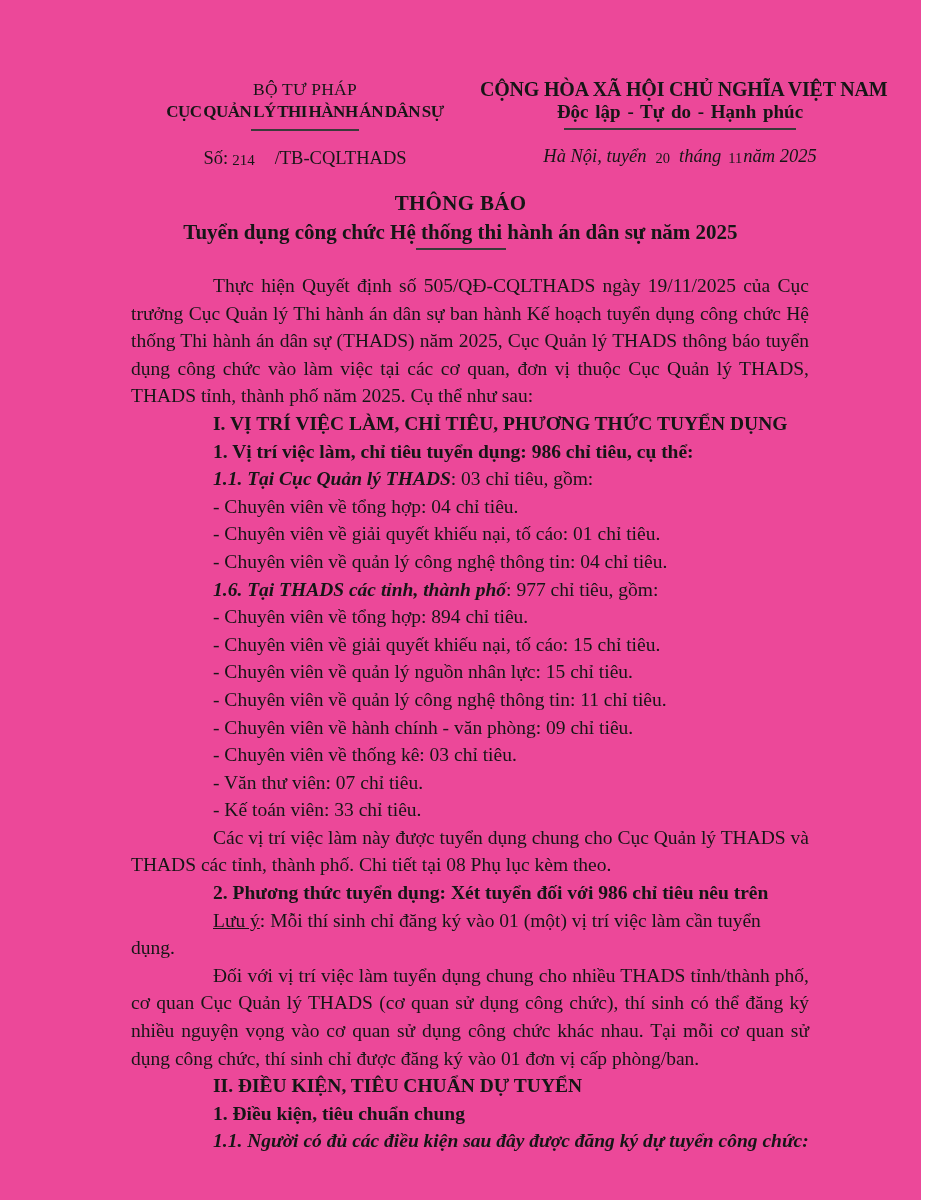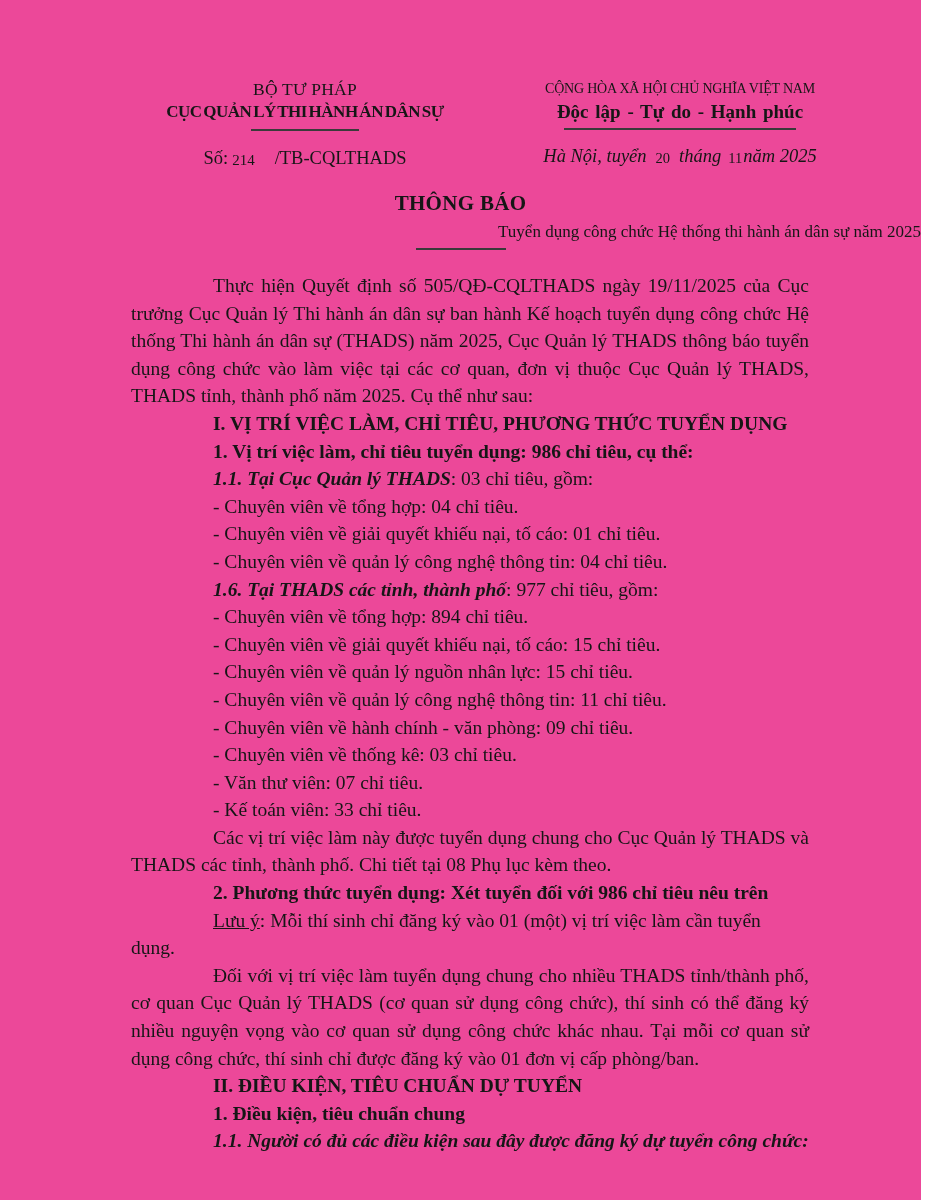--- a/index.html
+++ b/index.html
@@ -14,36 +14,36 @@
 
   
   .hdr { display: flex; padding-top: 78px; }
   .hdr-left { width: 340px; margin-left: 135px; text-align: center; }
   .hdr-right { width: 400px; margin-left: 5px; text-align: center; }
 
   .ministry { font-size: 17.5px; line-height: 22px; letter-spacing: 0.2px; }
   .agency   { font-size: 17px; line-height: 24px; font-weight: bold; letter-spacing: -0.5px; word-spacing: -2px; white-space: nowrap; }
   .hdr-rule-left { width: 108px; border-bottom: 2px solid #3a3a3a; margin: 5px auto 0; }
 
-  .national-title { font-size: 14px; line-height: 22px; font-weight: normal; letter-spacing: -0.2px; white-space: nowrap; }
+  .national-title { font-size: 20px; line-height: 22px; font-weight: bold; letter-spacing: -0.2px; white-space: nowrap; text-align: right; }
   .motto { font-size: 19px; line-height: 24px; font-weight: bold; word-spacing: 2px; }
   .hdr-rule-right { width: 232px; border-bottom: 2px solid #3a3a3a; margin: 4px auto 0; }
 
   .so-line { margin-top: 17px; font-size: 18.5px; }
   .so-line .doc-num { font-size: 15px; margin: 0 20px 0 4px; position: relative; top: 1px; }
 
   .date-line { margin-top: 16px; font-style: italic; font-size: 18.5px; }
   .date-line .num { font-style: normal; font-size: 14.5px; position: relative; top: 1px; }
   .date-line .num-day { margin: 0 9px; }
   .date-line .num-month { margin: 0 1px 0 7px; }
 
   
   .title-block { text-align: center; margin-top: 21px; }
   .title-main { font-size: 21px; font-weight: bold; line-height: 26px; letter-spacing: 0.3px; }
-  .title-sub  { font-size: 17px; font-weight: normal; line-height: 26px; margin-top: 3px; text-align: right; }
+  .title-sub  { font-size: 21px; font-weight: bold; line-height: 26px; margin-top: 3px; }
   .title-rule { width: 90px; border-bottom: 2px solid #3a3a3a; margin: 3px auto 0; }
 
   
   .doc-body {
     margin: 22px 112px 0 131px;
     font-size: 19.5px;
   }
   .doc-body p { margin: 0; line-height: 27.6px; }
   .para { text-align: justify; text-indent: 82px; }
   .line-ind { text-indent: 82px; }

